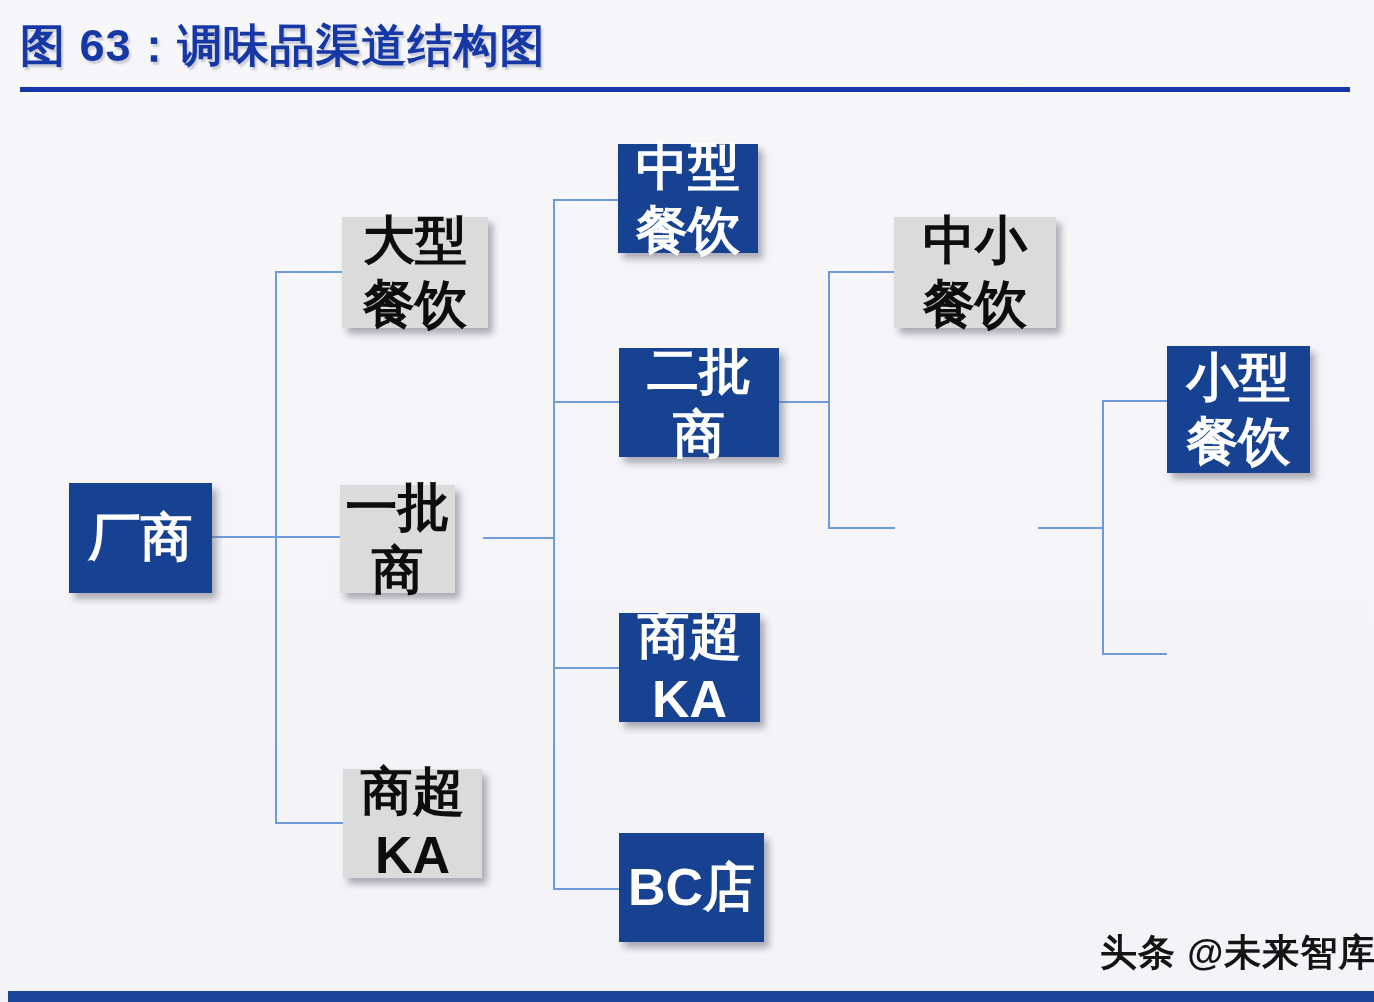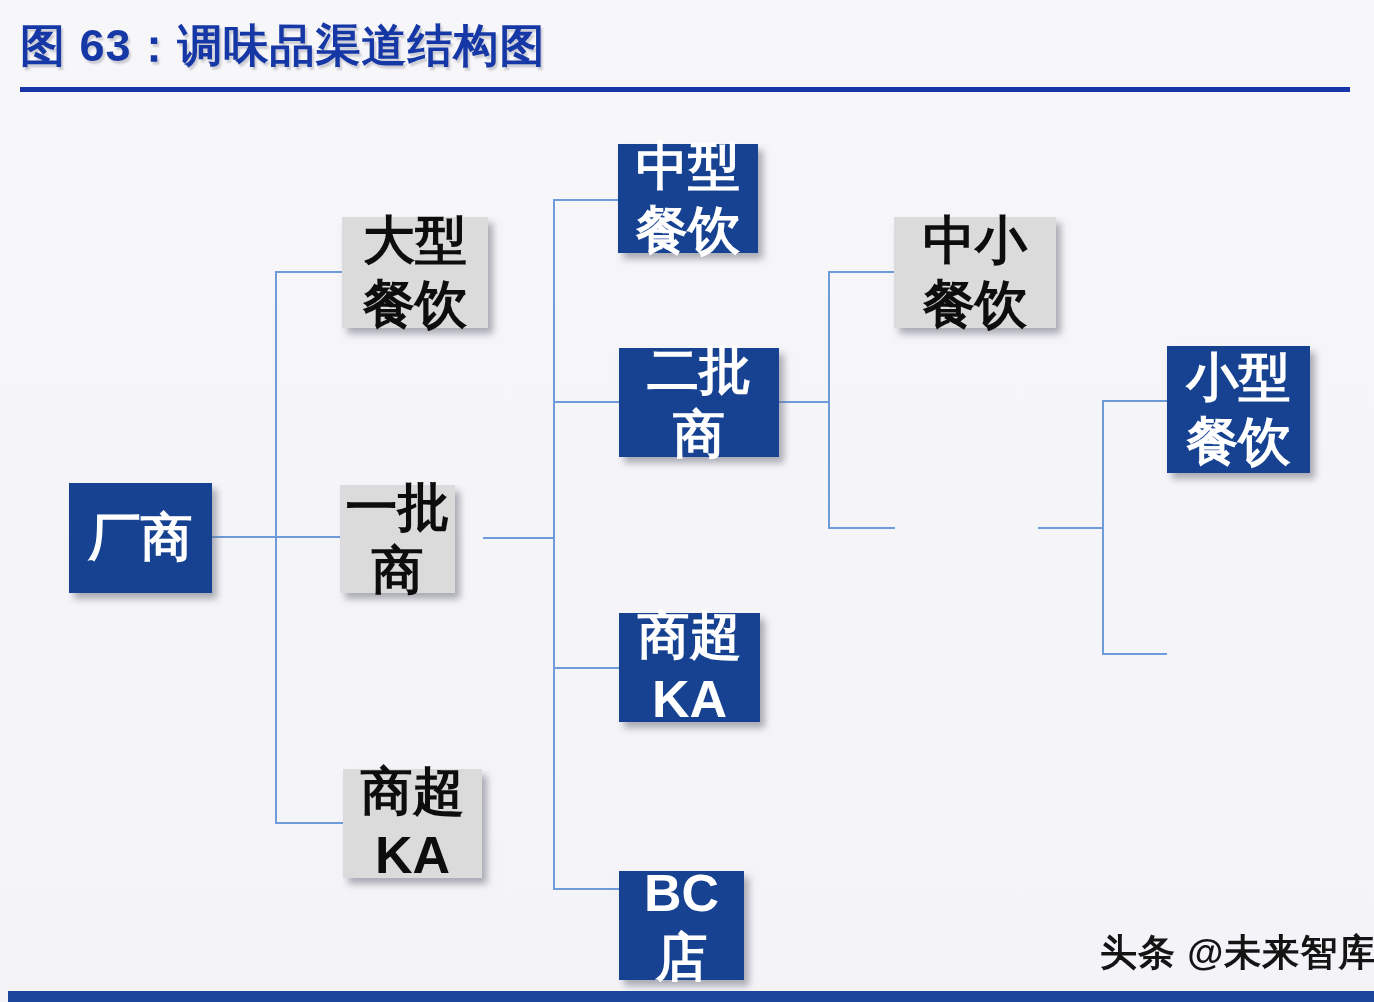--- a/index.html
+++ b/index.html
@@ -31,21 +31,21 @@
   .node.primary { background: #164291; color: #ffffff; }
   .node.secondary { background: #dbdbdb; color: #0d0d0d; }
 
   #n-factory          { left: 57px;   top: 483px; width: 143px; height: 110px; margin-left: 12px; }
   #n-large-catering   { left: 342px;  top: 217px; width: 146px; height: 111px; }
   #n-tier1            { left: 340px;  top: 485px; width: 115px; height: 108px; }
   #n-ka-gray          { left: 343px;  top: 769px; width: 139px; height: 109px; }
   #n-medium-catering  { left: 618px;  top: 144px; width: 140px; height: 109px; }
   #n-tier2            { left: 619px;  top: 348px; width: 160px; height: 109px; }
   #n-ka-blue          { left: 619px;  top: 613px; width: 141px; height: 109px; }
-  #n-bc-store         { left: 619px;  top: 833px; width: 125px; height: 109px; margin-top: 38px; }
+  #n-bc-store         { left: 619px;  top: 833px; width: 145px; height: 109px; }
   #n-sm-catering      { left: 894px;  top: 217px; width: 162px; height: 111px; }
   #n-farmers          { left: 895px;  top: 473px; width: 143px; height: 112px; }
   #n-small-catering   { left: 1167px; top: 346px; width: 143px; height: 127px; }
   #n-grocery          { left: 1167px; top: 599px; width: 141px; height: 108px; }
 
   .hline, .vline { position: absolute; background: #6f9bdb; }
   .hline { height: 2px; }
   .vline { width: 2px; }
 
   .watermark {

